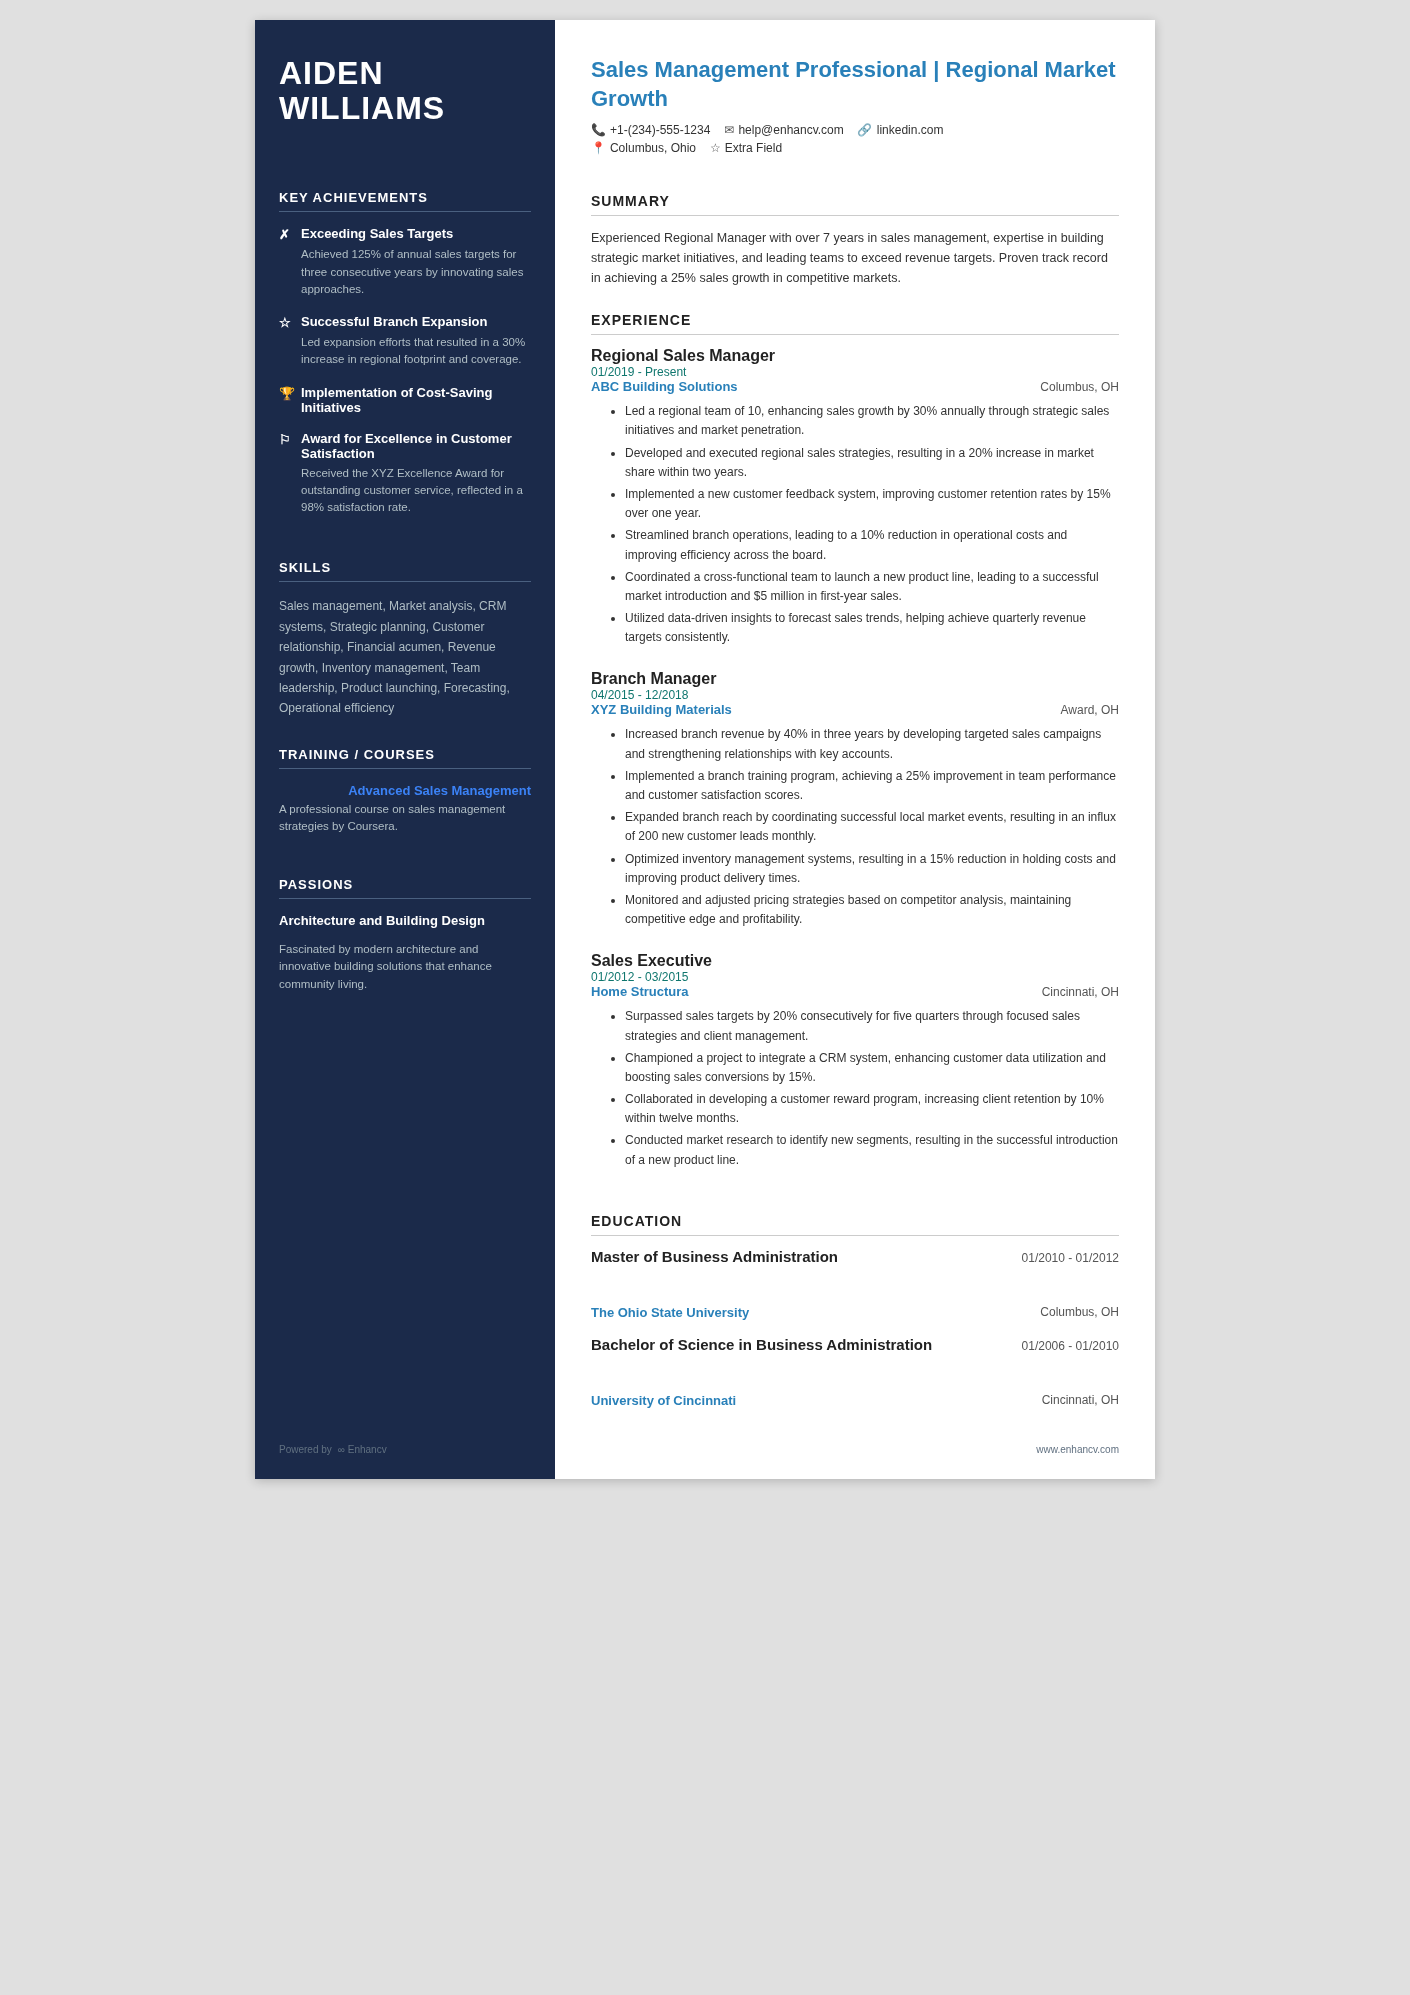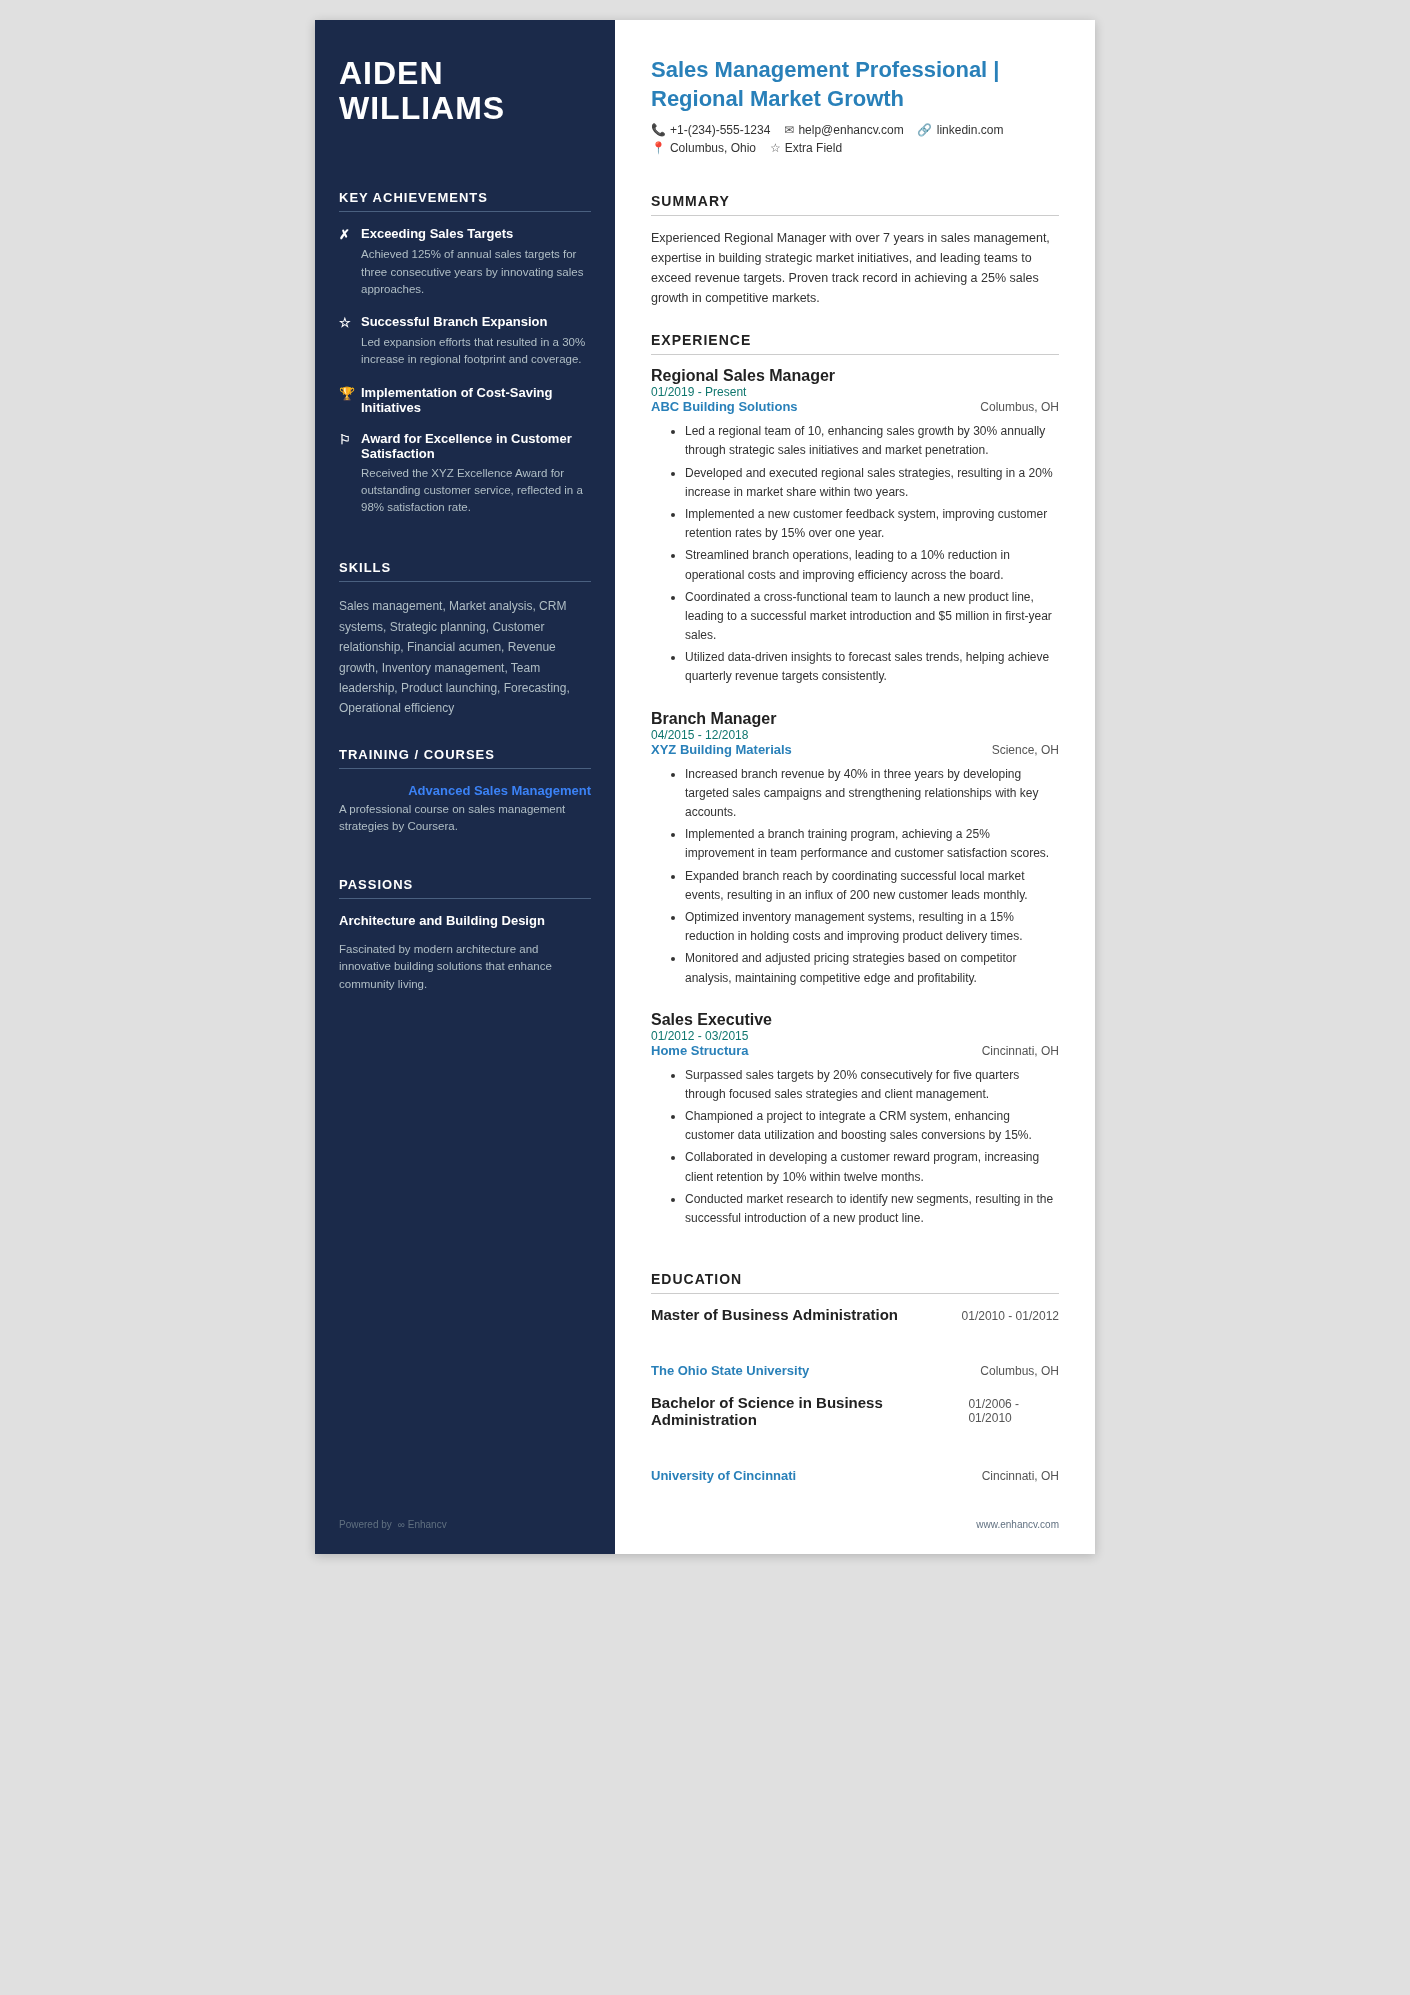--- a/index.html
+++ b/index.html
@@ -6,21 +6,21 @@
     body {
       font-family: Arial, sans-serif;
       background: #e0e0e0;
       display: flex;
       justify-content: center;
       align-items: flex-start;
       min-height: 100vh;
       padding: 20px;
     }
     .resume {
-      width: 780px;
+      width: 900px;
       background: #fff;
       display: flex;
       flex-direction: row;
       box-shadow: 0 2px 10px rgba(0,0,0,0.2);
     }
     
     .sidebar {
       width: 300px;
       min-width: 300px;
       background: #1b2a4a;
@@ -393,21 +393,21 @@
       </ul>
     </div>
 
     <div class="exp-item">
       <div class="exp-header">
         <span class="exp-role">Branch Manager</span>
         <span class="exp-dates">04/2015 - 12/2018</span>
       </div>
       <div class="exp-company-row">
         <span class="exp-company">XYZ Building Materials</span>
-        <span class="exp-location">Science, OH</span>
+        <span class="exp-location">Award, OH</span>
       </div>
       <ul class="exp-bullets">
         <li>Increased branch revenue by 40% in three years by developing targeted sales campaigns and strengthening relationships with key accounts.</li>
         <li>Implemented a branch training program, achieving a 25% improvement in team performance and customer satisfaction scores.</li>
         <li>Expanded branch reach by coordinating successful local market events, resulting in an influx of 200 new customer leads monthly.</li>
         <li>Optimized inventory management systems, resulting in a 15% reduction in holding costs and improving product delivery times.</li>
         <li>Monitored and adjusted pricing strategies based on competitor analysis, maintaining competitive edge and profitability.</li>
       </ul>
     </div>
 

